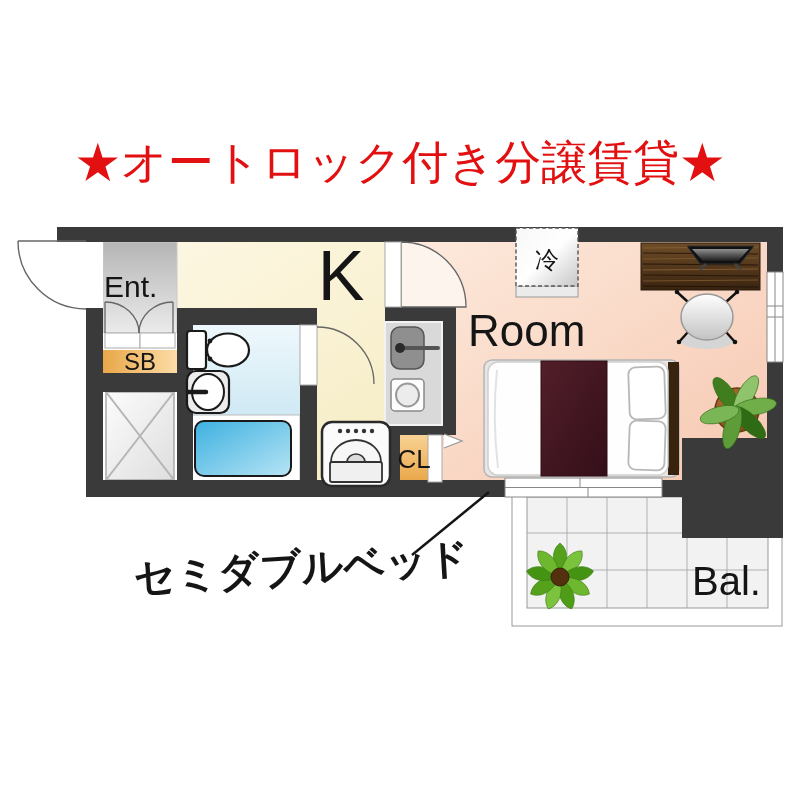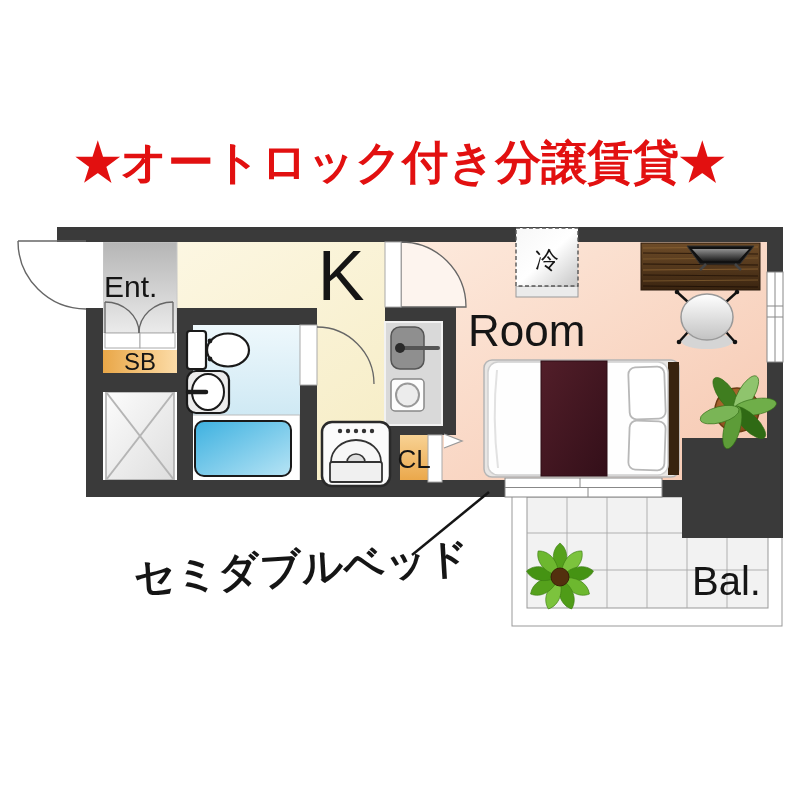--- a/index.html
+++ b/index.html
@@ -1,19 +1,19 @@
 <!DOCTYPE html>
 <html><head>
 <meta charset="utf-8">
 <style>
   html,body{margin:0;padding:0;background:#fff;}
   #stage{position:relative;width:800px;height:800px;background:#ffffff;overflow:hidden;
          font-family:"Liberation Sans",sans-serif;}
   #title{position:absolute;top:132px;left:0;width:800px;text-align:center;
-         font-size:46px;font-weight:bold;color:#e21010;letter-spacing:0px;white-space:nowrap;}
+         font-size:46px;font-weight:normal;color:#e21010;letter-spacing:0px;white-space:nowrap;}
   #plan{position:absolute;top:0;left:0;}
   #bed-note{position:absolute;left:134px;top:551px;font-size:41px;font-weight:bold;color:#151515;
             transform:rotate(-3.5deg);transform-origin:0 50%;white-space:nowrap;}
   text{font-family:"Liberation Sans",sans-serif;fill:#151515;}
 </style>
 </head>
 <body>
 
 <div id="stage">
 

